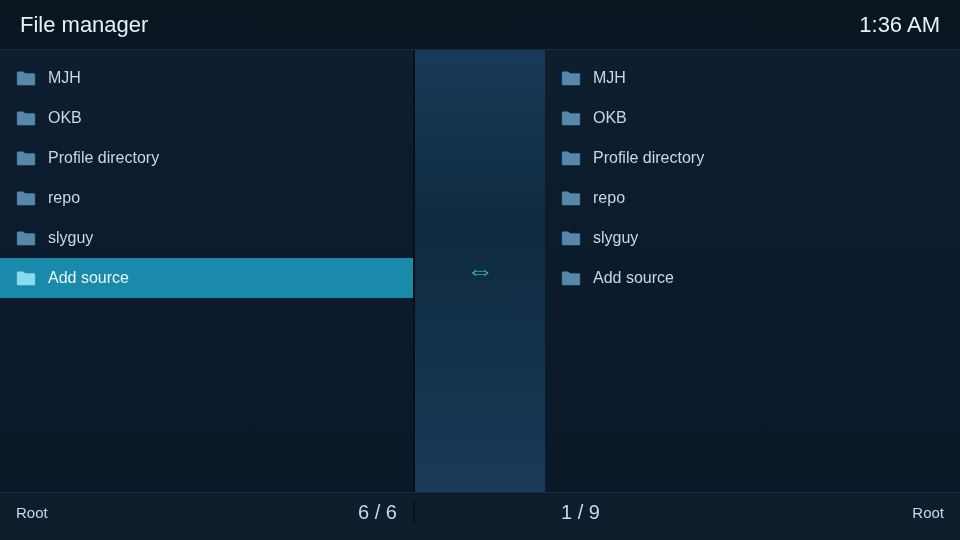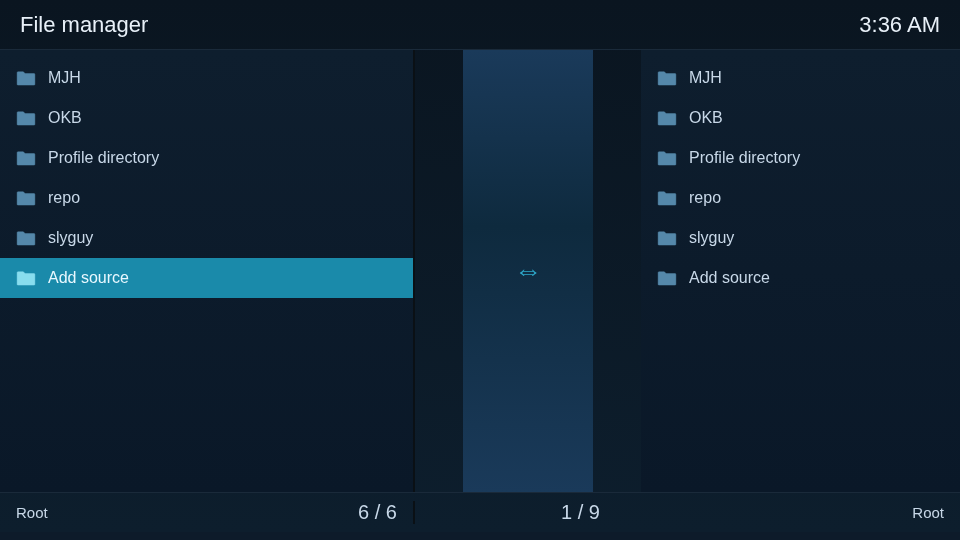--- a/index.html
+++ b/index.html
@@ -46,21 +46,20 @@
       font-size: 22px;
       font-weight: 400;
       color: #e8f0f8;
     }
 
     
     .main-content {
       display: flex;
       flex: 1;
       position: relative;
-      gap: 48px;
     }
 
     
     .left-panel {
       width: 415px;
       background: linear-gradient(180deg, #0e1e2e 0%, #0a1828 100%);
       display: flex;
       flex-direction: column;
       border-right: 2px solid #0a1015;
     }
@@ -171,21 +170,21 @@
       color: #c8d8e8;
     }
   </style>
 </head>
 <body>
 
 <div class="app-container">
 
   <div class="header">
     <span class="header-title">File manager</span>
-    <span class="header-time">3:36 AM</span>
+    <span class="header-time">1:36 AM</span>
   </div>
 
   <div class="main-content">
 
     <div class="left-panel">
       <div class="file-list">
 
       <div class="file-item">
             <span class="folder-icon"><svg viewBox="0 0 22 18" xmlns="http://www.w3.org/2000/svg">
       <path d="M2 2h6l2 2h10a1 1 0 011 1v11a1 1 0 01-1 1H2a1 1 0 01-1-1V3a1 1 0 011-1z" fill="#5588aa" stroke="#5588aa" stroke-width="0.5"></path>

